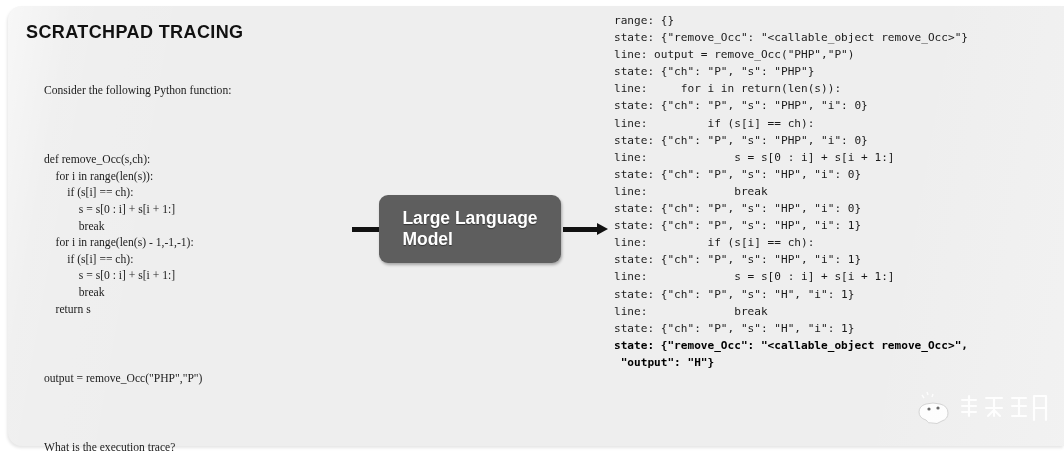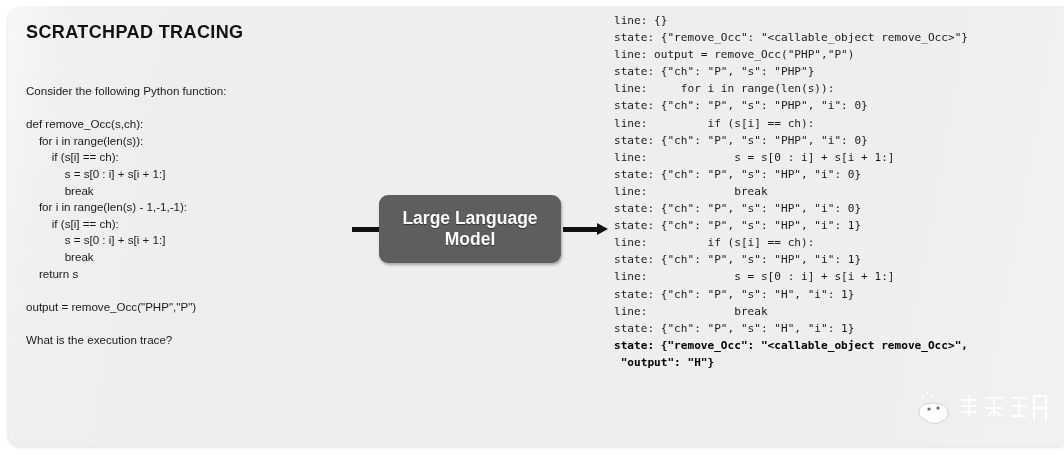--- a/index.html
+++ b/index.html
@@ -53,26 +53,26 @@
   .scratchpad-title {
     font-family: "Liberation Sans", sans-serif;
     font-weight: bold;
     font-size: 18px;
     letter-spacing: 0.4px;
     color: #111111;
     margin: 0 0 40px 0;
     white-space: pre;
   }
   .mono-block {
-    font-family: Liberation Sans, sans-serif;
+    font-family: Liberation Serif, serif;
     font-size: 11.6px;
     line-height: 16.6px;
     color: #1b1b1b;
     white-space: pre;
-    margin: 0;
+    margin: 18px;
   }
   .gap-line { height: 16.6px; }
 
   
   .arrow {
     position: absolute;
     height: 10px;
   }
   .arrow .shaft {
     position: absolute;
@@ -110,21 +110,21 @@
     align-items: center;
     justify-content: center;
     box-shadow: 1px 2px 3px rgba(0,0,0,0.30);
   }
   .llm-label {
     font-family: "Liberation Sans", sans-serif;
     font-weight: bold;
     font-size: 17.5px;
     line-height: 21px;
     color: #ffffff;
-    text-align: center;
+    text-align: left;
     text-shadow: 0 1px 1px rgba(0,0,0,0.45);
     white-space: pre-line;
   }
 
   
   .trace-col {
     position: absolute;
     left: 614px;
     top: 12px;
     width: 446px;
@@ -193,25 +193,25 @@
     <div class="llm-label">Large Language
 Model</div>
   </div>
 
   <div class="arrow" id="arrow-out">
     <div class="shaft"></div>
     <div class="head"></div>
   </div>
 
   <div class="trace-col" id="trace-col">
-      <div class="trace-line">line: {}</div>
+      <div class="trace-line">range: {}</div>
       <div class="trace-line">state: {"remove_Occ": "&lt;callable_object remove_Occ&gt;"}</div>
       <div class="trace-line">line: output = remove_Occ("PHP","P")</div>
       <div class="trace-line">state: {"ch": "P", "s": "PHP"}</div>
-      <div class="trace-line">line:     for i in range(len(s)):</div>
+      <div class="trace-line">line:     for i in return(len(s)):</div>
       <div class="trace-line">state: {"ch": "P", "s": "PHP", "i": 0}</div>
       <div class="trace-line">line:         if (s[i] == ch):</div>
       <div class="trace-line">state: {"ch": "P", "s": "PHP", "i": 0}</div>
       <div class="trace-line">line:             s = s[0 : i] + s[i + 1:]</div>
       <div class="trace-line">state: {"ch": "P", "s": "HP", "i": 0}</div>
       <div class="trace-line">line:             break</div>
       <div class="trace-line">state: {"ch": "P", "s": "HP", "i": 0}</div>
       <div class="trace-line">state: {"ch": "P", "s": "HP", "i": 1}</div>
       <div class="trace-line">line:         if (s[i] == ch):</div>
       <div class="trace-line">state: {"ch": "P", "s": "HP", "i": 1}</div>

